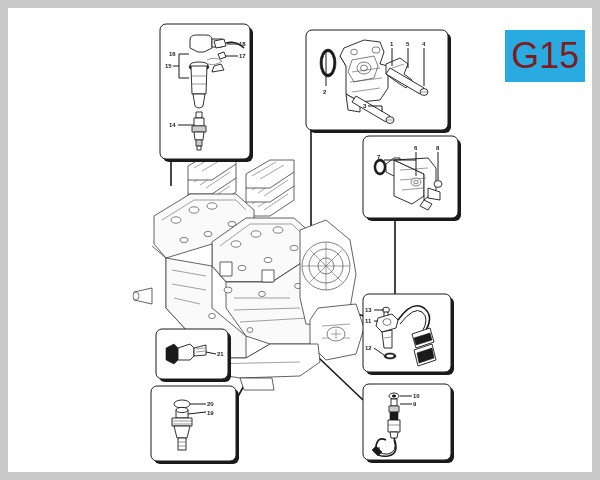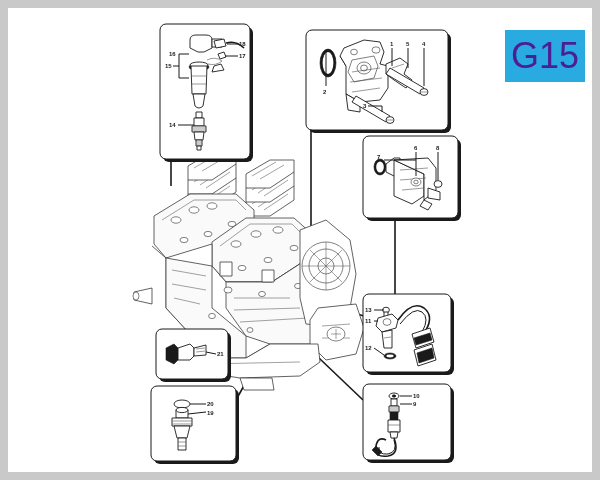--- a/index.html
+++ b/index.html
@@ -44,21 +44,21 @@
     top: 22px;
     width: 80px;
     height: 52px;
     background: #29abe2;
     display: flex;
     align-items: center;
     justify-content: center;
     z-index: 30;
   }
   #badge-text {
-    color: #4c1d95;
+    color: #7f1d1d;
     font-family: "Liberation Sans", sans-serif;
     font-size: 36px;
     font-weight: 300;
     letter-spacing: 0px;
     line-height: 1;
   }
   .lbl {
     font-family: "Liberation Sans", sans-serif;
     font-size: 6px;
     font-weight: bold;

